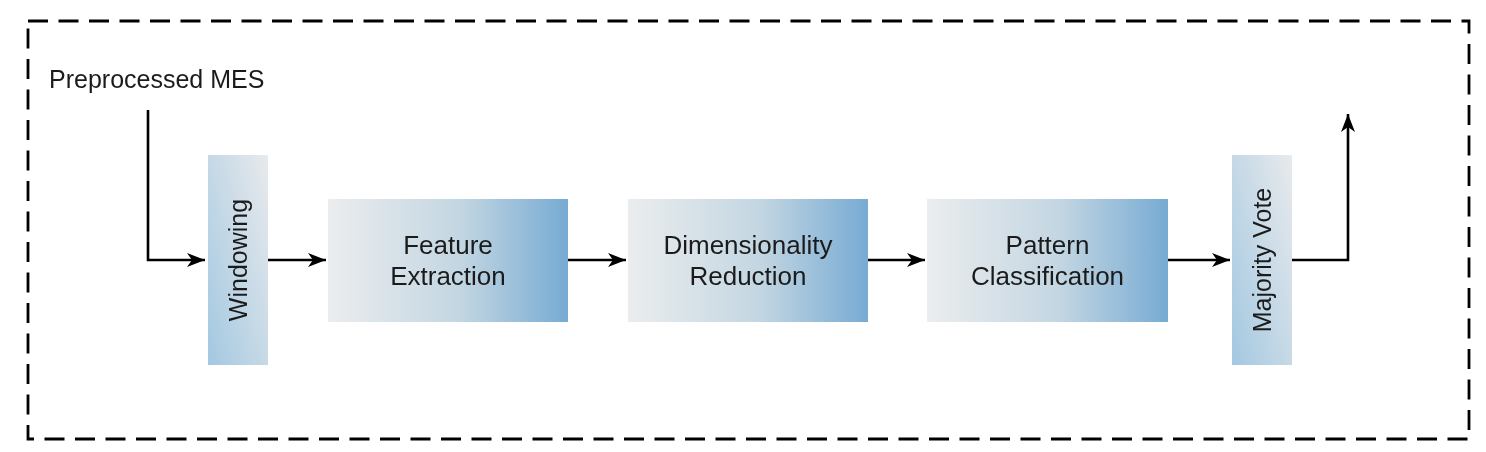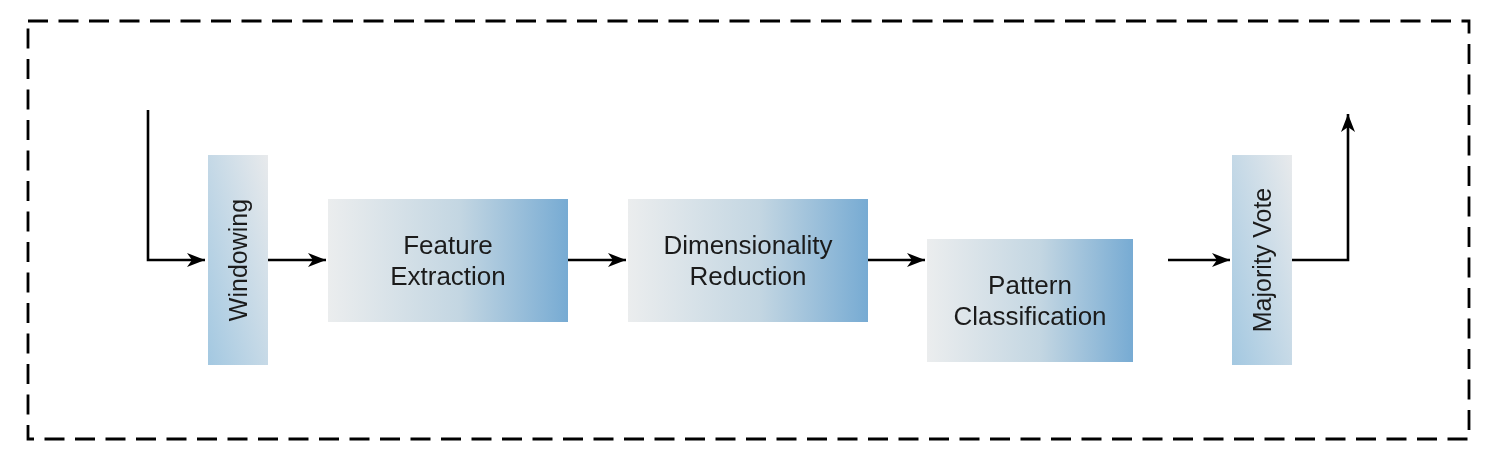--- a/index.html
+++ b/index.html
@@ -69,37 +69,38 @@
     <rect class="dashed-border" x="28" y="21" width="1441" height="418" stroke-dasharray="20 10.5"></rect>
 
     <path class="wire" d="M148,110 L148,260 L205,260" marker-end="url(#ah)"></path>
     <path class="wire" d="M268,260 L326,260" marker-end="url(#ah)"></path>
     <path class="wire" d="M568,260 L626,260" marker-end="url(#ah)"></path>
     <path class="wire" d="M868,260 L925,260" marker-end="url(#ah)"></path>
     <path class="wire" d="M1168,260 L1230,260" marker-end="url(#ah)"></path>
     <path class="wire" d="M1292,260 L1348,260 L1348,114" marker-end="url(#ah)"></path>
   </svg>
 
+  <div class="float-label" style="left:49px;top:66px;">Preprocessed MES</div>
 
 
   <div class="vbox" style="left:208px;top:155px;">
     <span class="vtext">Windowing</span>
   </div>
 
   <div class="hbox" style="left:328px;top:199px;">
     <span>Feature
 Extraction</span>
   </div>
 
   <div class="hbox" style="left:628px;top:199px;">
     <span>Dimensionality
 Reduction</span>
   </div>
 
-  <div class="hbox" style="left:927px;top:199px;width:206px;margin-top:40px;">
+  <div class="hbox" style="left:927px;top:199px;width:241px;">
     <span>Pattern
 Classification</span>
   </div>
 
   <div class="vbox" style="left:1232px;top:155px;">
     <span class="vtext">Majority Vote</span>
   </div>
 
 </div>
 

